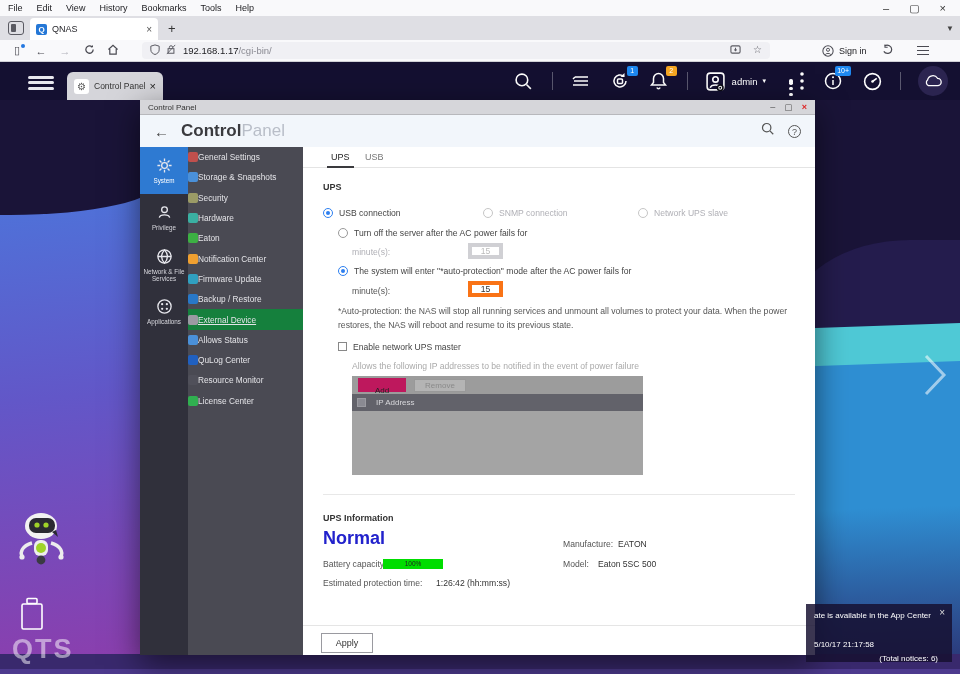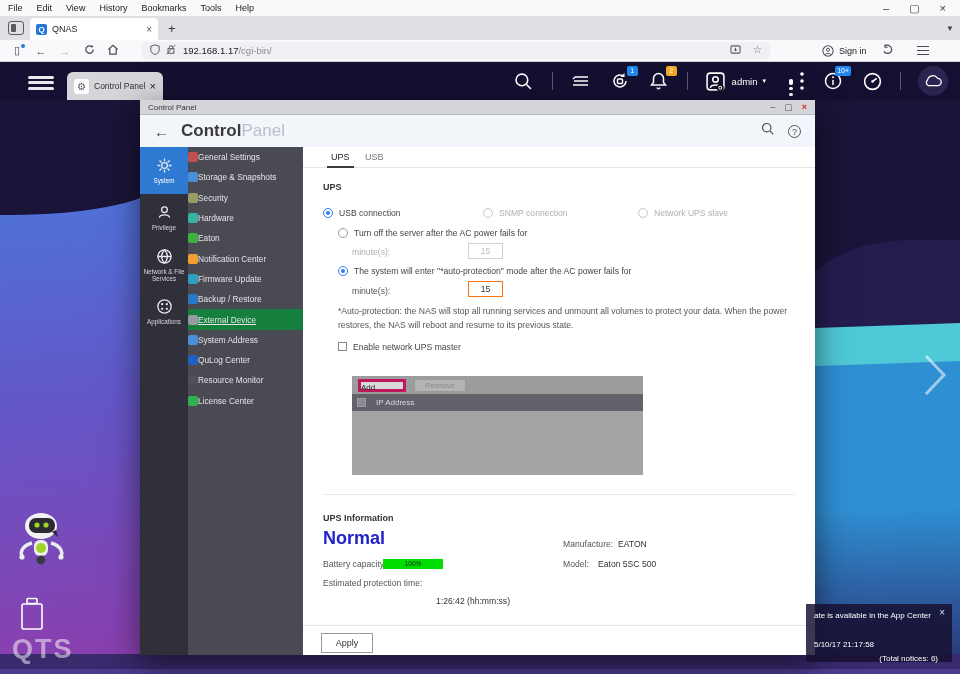--- a/index.html
+++ b/index.html
@@ -123,28 +123,28 @@
   .ctab.active { color:#222; }
   .ctab.active::after { content:""; position:absolute; left:-4px; right:-4px; bottom:-6px; height:2px; background:#3a3a3e; }
   .seclabel { position:absolute; font-weight:bold; font-size:9px; color:#333; }
   .radio { display:inline-block; width:10px; height:10px; border:1px solid #999; border-radius:50%;
     vertical-align:-2px; margin-right:6px; position:relative; background:#fff; }
   .radio.sel { border-color:#2d7ff0; }
   .radio.sel::after { content:""; position:absolute; left:2px; top:2px; width:4px; height:4px; background:#2d7ff0; border-radius:50%; }
   .radio.dis { border-color:#c6c6c6; }
   .lbl-dis { color:#b0b0b6; }
   .chk { display:inline-block; width:9px; height:9px; border:1px solid #888; vertical-align:-1px; margin-right:6px; background:#fff; }
-  .mins-input { position:absolute; width:35px; height:16px; border:1px solid #f97316; font-size:8.6px;
+  .mins-input { position:absolute; width:35px; height:16px; border:4px solid #f97316; font-size:8.6px;
     text-align:center; color:#333; background:#fff; }
   .mins-input.dis { border-color:#d0d0d4; color:#bbb; }
   .note { position:absolute; line-height:14px; color:#555; }
   .hint { position:absolute; color:#aaa; }
   .ipstable { position:absolute; left:49px; top:229px; width:291px; height:99px; background:#a4a4a4; }
   .ips-toolbar { height:18px; background:#9c9c9c; display:flex; align-items:center; gap:8px; padding-left:6px; }
-  .btn-add { width:48px; height:13px; background:#d8d8d8; border:3px solid #be185d; font-size:8px; color:#222; line-height:12px; }
+  .btn-add { width:48px; height:13px; background:#d8d8d8; border:7px solid #be185d; font-size:8px; color:#222; text-align:center; line-height:12px; }
   .btn-remove { width:52px; height:13px; background:#b4b4b4; border:1px solid #999; font-size:8px; color:#8a8a8a; text-align:center; line-height:12px; }
   .ips-head { height:17px; background:#62626a; display:flex; align-items:center; color:#d8d8dc; font-size:8px; gap:10px; padding-left:5px; }
   .ips-head .chk { border-color:#9a9aa0; background:#8a8a92; margin:0; }
   .hr { position:absolute; left:20px; right:20px; top:347px; border-top:1px solid #e8e8e8; }
   .status-normal { position:absolute; left:20px; top:381px; font-size:18px; font-weight:bold; color:#2222cc; }
   .batt-bar { position:absolute; left:80px; top:412px; width:60px; height:10px; background:#00dd00;
     font-size:6.5px; color:#222; text-align:center; line-height:10px; }
   .cfooter { position:absolute; left:0; right:0; top:478px; height:30px; border-top:1px solid #e5e5e5; background:#fff;padding-left:24px; }
   .btn-apply { position:absolute; left:18px; top:7px; width:52px; height:20px; background:#fff;
     border:1px solid #9a9aa0; font-size:9px; color:#333; text-align:center; line-height:18px; }
@@ -470,21 +470,21 @@
         <div class="mi">
             <span class="mico ic-7"></span>
             <span>Backup / Restore</span>
           </div>
         <div class="mi sel">
             <span class="mico ic-8"></span>
             <span>External Device</span>
           </div>
         <div class="mi">
             <span class="mico ic-9"></span>
-            <span>System Address</span>
+            <span>Allows Status</span>
           </div>
         <div class="mi">
             <span class="mico ic-10"></span>
             <span>QuLog Center</span>
           </div>
         <div class="mi">
             <span class="mico ic-11"></span>
             <span>Resource Monitor</span>
           </div>
         <div class="mi">
@@ -520,41 +520,42 @@
           <span class="radio sel"></span><span>The system will enter "*auto-protection" mode after the AC power fails for</span>
         </span>
         <span class="abs" style="left:49px; top:139px; color:#555">minute(s):</span>
         <input class="mins-input" style="left: 165px; top: 134px;" value="15">
 
         <div class="note" style="left:35px; top:157px; width:462px">*Auto-protection: the NAS will stop all running services and unmount all volumes to protect your data. When the power restores, the NAS will reboot and resume to its previous state.</div>
 
         <span class="abs" style="left:35px; top:195px">
           <span class="chk"></span><span>Enable network UPS master</span>
         </span>
+        <span class="hint" style="left:49px; top:214px">Allows the following IP addresses to be notified in the event of power failure</span>
 
         <div class="ipstable">
           <div class="ips-toolbar">
             <span class="btn-add">Add</span>
             <span class="btn-remove">Remove</span>
           </div>
           <div class="ips-head">
             <span class="chk"></span>
             <span>IP Address</span>
           </div>
           <div style="height:64px"></div>
         </div>
 
         <div class="hr"></div>
 
         <span class="seclabel" style="left:20px; top:366px">UPS Information</span>
         <span class="status-normal">Normal</span>
         <span class="abs" style="left:20px; top:412px; color:#555">Battery capacity:</span>
         <span class="batt-bar">100%</span>
         <span class="abs" style="left:20px; top:431px; color:#555">Estimated protection time:</span>
-        <span class="abs" style="left:133px; top:449px; color:#333">1:26:42 (hh:mm:ss)</span>
+        <span class="abs" style="left:133px; top:431px; color:#333">1:26:42 (hh:mm:ss)</span>
         <span class="abs" style="left:260px; top:392px; color:#555">Manufacture:</span>
         <span class="abs" style="left:315px; top:392px; color:#333">EATON</span>
         <span class="abs" style="left:260px; top:412px; color:#555">Model:</span>
         <span class="abs" style="left:295px; top:412px; color:#333">Eaton 5SC 500</span>
 
         <div class="cfooter">
           <span class="btn-apply">Apply</span>
         </div>
       </div>
     </div>

